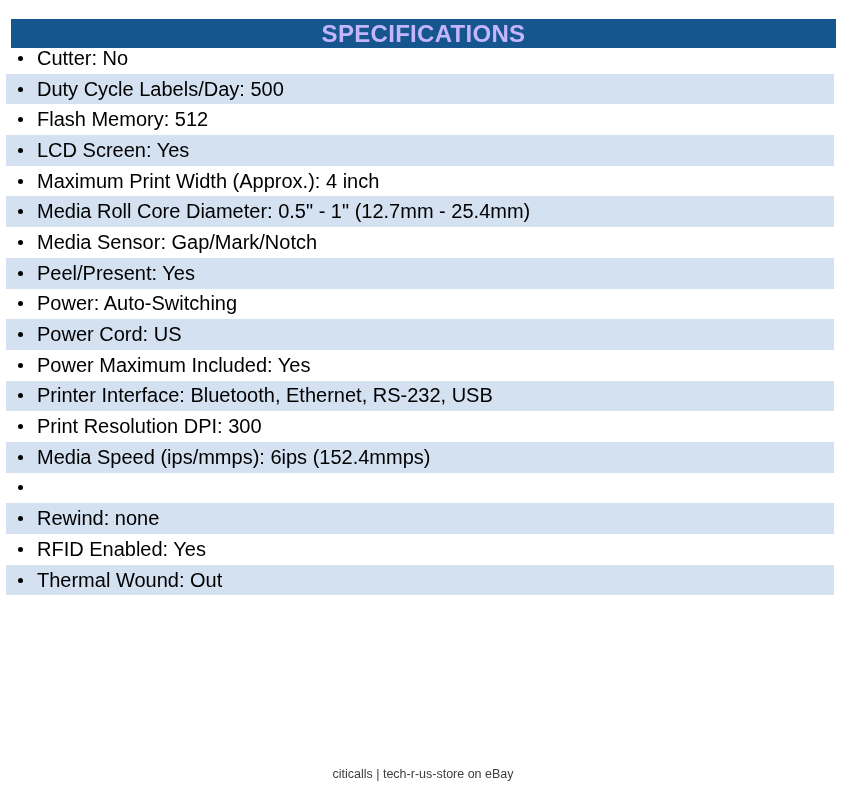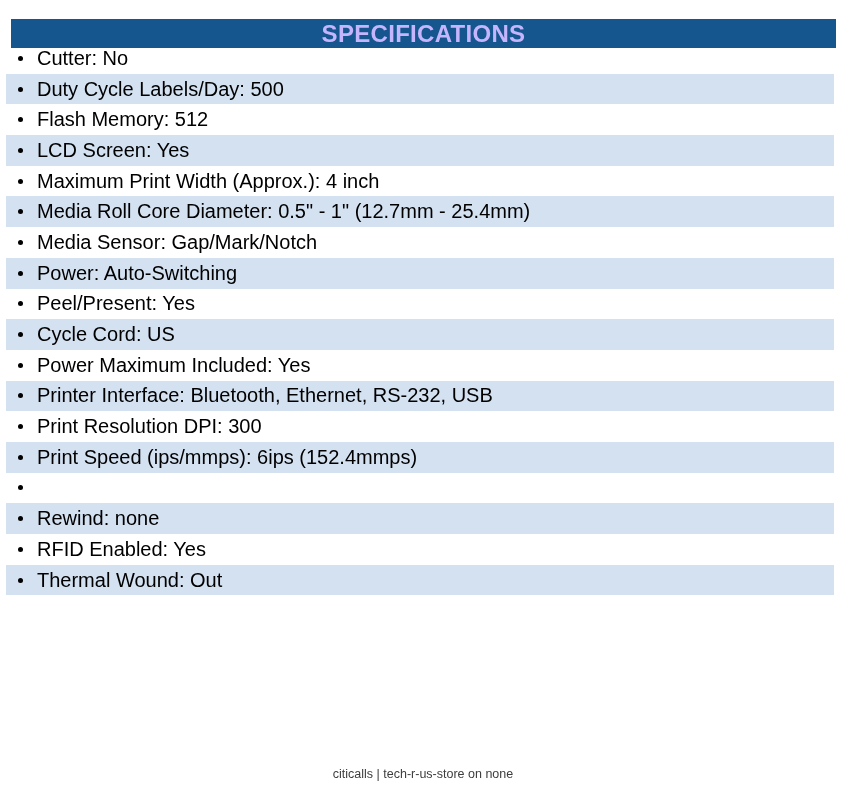--- a/index.html
+++ b/index.html
@@ -105,56 +105,56 @@
     <li class="spec-row">
     <span class="bullet"></span>
     <span class="spec-text">Media Roll Core Diameter: 0.5" - 1" (12.7mm - 25.4mm)</span>
   </li>
     <li class="spec-row">
     <span class="bullet"></span>
     <span class="spec-text">Media Sensor: Gap/Mark/Notch</span>
   </li>
     <li class="spec-row">
     <span class="bullet"></span>
+    <span class="spec-text">Peel/Present: Yes</span>
+  </li>
+    <li class="spec-row">
+    <span class="bullet"></span>
     <span class="spec-text">Power: Auto-Switching</span>
   </li>
     <li class="spec-row">
     <span class="bullet"></span>
-    <span class="spec-text">Peel/Present: Yes</span>
-  </li>
-    <li class="spec-row">
-    <span class="bullet"></span>
-    <span class="spec-text">Cycle Cord: US</span>
+    <span class="spec-text">Power Cord: US</span>
   </li>
     <li class="spec-row">
     <span class="bullet"></span>
     <span class="spec-text">Power Maximum Included: Yes</span>
   </li>
     <li class="spec-row">
     <span class="bullet"></span>
     <span class="spec-text">Printer Interface: Bluetooth, Ethernet, RS-232, USB</span>
   </li>
     <li class="spec-row">
     <span class="bullet"></span>
     <span class="spec-text">Print Resolution DPI: 300</span>
   </li>
     <li class="spec-row">
     <span class="bullet"></span>
-    <span class="spec-text">Print Speed (ips/mmps): 6ips (152.4mmps)</span>
+    <span class="spec-text">Media Speed (ips/mmps): 6ips (152.4mmps)</span>
   </li>
     <li class="spec-row">
     <span class="bullet"></span>
   </li>
     <li class="spec-row">
     <span class="bullet"></span>
     <span class="spec-text">Rewind: none</span>
   </li>
     <li class="spec-row">
     <span class="bullet"></span>
     <span class="spec-text">RFID Enabled: Yes</span>
   </li>
     <li class="spec-row">
     <span class="bullet"></span>
     <span class="spec-text">Thermal Wound: Out</span>
   </li>
   </ul>
 
-<div class="page-footer">citicalls | tech-r-us-store on none</div>
+<div class="page-footer">citicalls | tech-r-us-store on eBay</div>
 
 </body></html>

